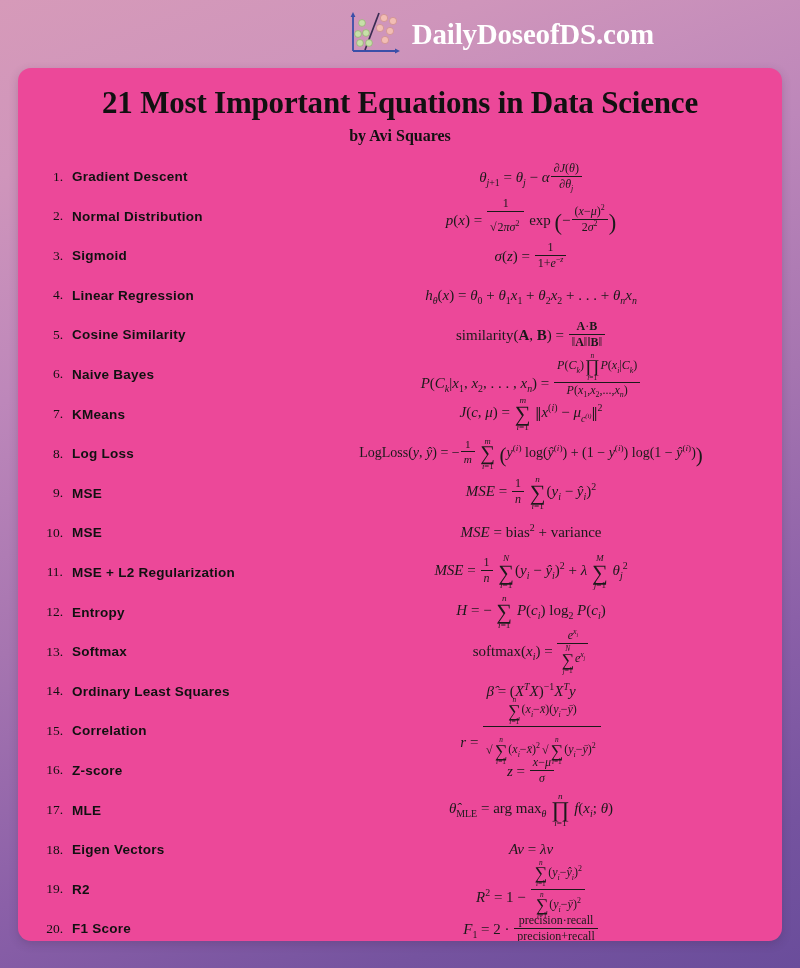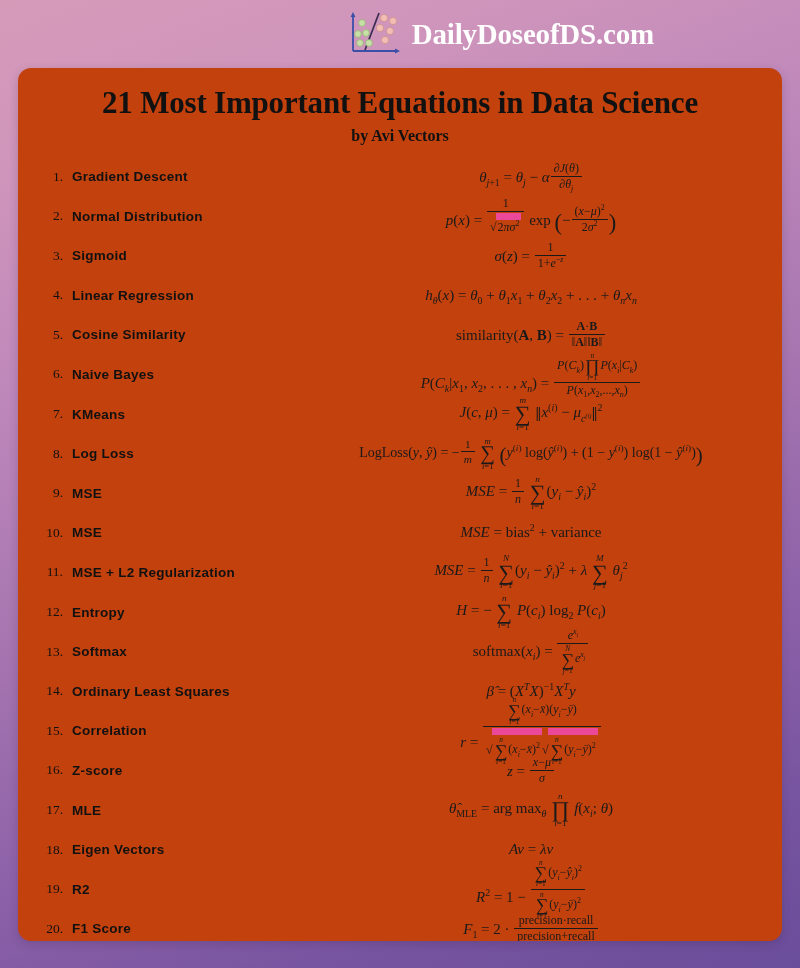--- a/index.html
+++ b/index.html
@@ -55,21 +55,21 @@
     white-space: nowrap;
   }
 
   
   .card {
     position: absolute;
     left: 18px;
     top: 68px;
     width: 764px;
     height: 873px;
-    background: #c2410c;
+    background: #ec4899;
     border-radius: 13px;
     box-shadow: 0 3px 10px rgba(60, 30, 70, 0.22);
     box-sizing: border-box;
     padding: 12px 10px 0 10px;
     overflow: hidden;
   }
 
   .doc-title {
     text-align: center;
     font-family: "Liberation Serif", serif;
@@ -206,21 +206,21 @@
         <circle cx="40" cy="30" r="3.6" fill="#f2bdb4" stroke="#cf8f86" stroke-width="0.7"></circle>
       </svg>
     </span>
     <span class="brand-name">DailyDoseofDS.com</span>
   </div>
 </div>
 
 <div class="card">
 
   <div class="doc-title">21 Most Important Equations in Data Science</div>
-  <div class="doc-byline">by Avi Vectors</div>
+  <div class="doc-byline">by Avi Squares</div>
 
   <ul class="eq-list">
 
     <li class="eq-row">
       <span class="eq-num">1.</span>
       <span class="eq-label">Gradient Descent</span>
       <span class="eq-formula"><span class="mi">θ</span><sub><span class="mi">j</span>+1</sub> = <span class="mi">θ</span><sub class="mi">j</sub> − <span class="mi">α</span><span class="frac"><span class="num">∂<span class="mi">J</span>(<span class="mi">θ</span>)</span><span class="den">∂<span class="mi">θ</span><sub class="mi">j</sub></span></span></span>
     </li>
 
     <li class="eq-row">

